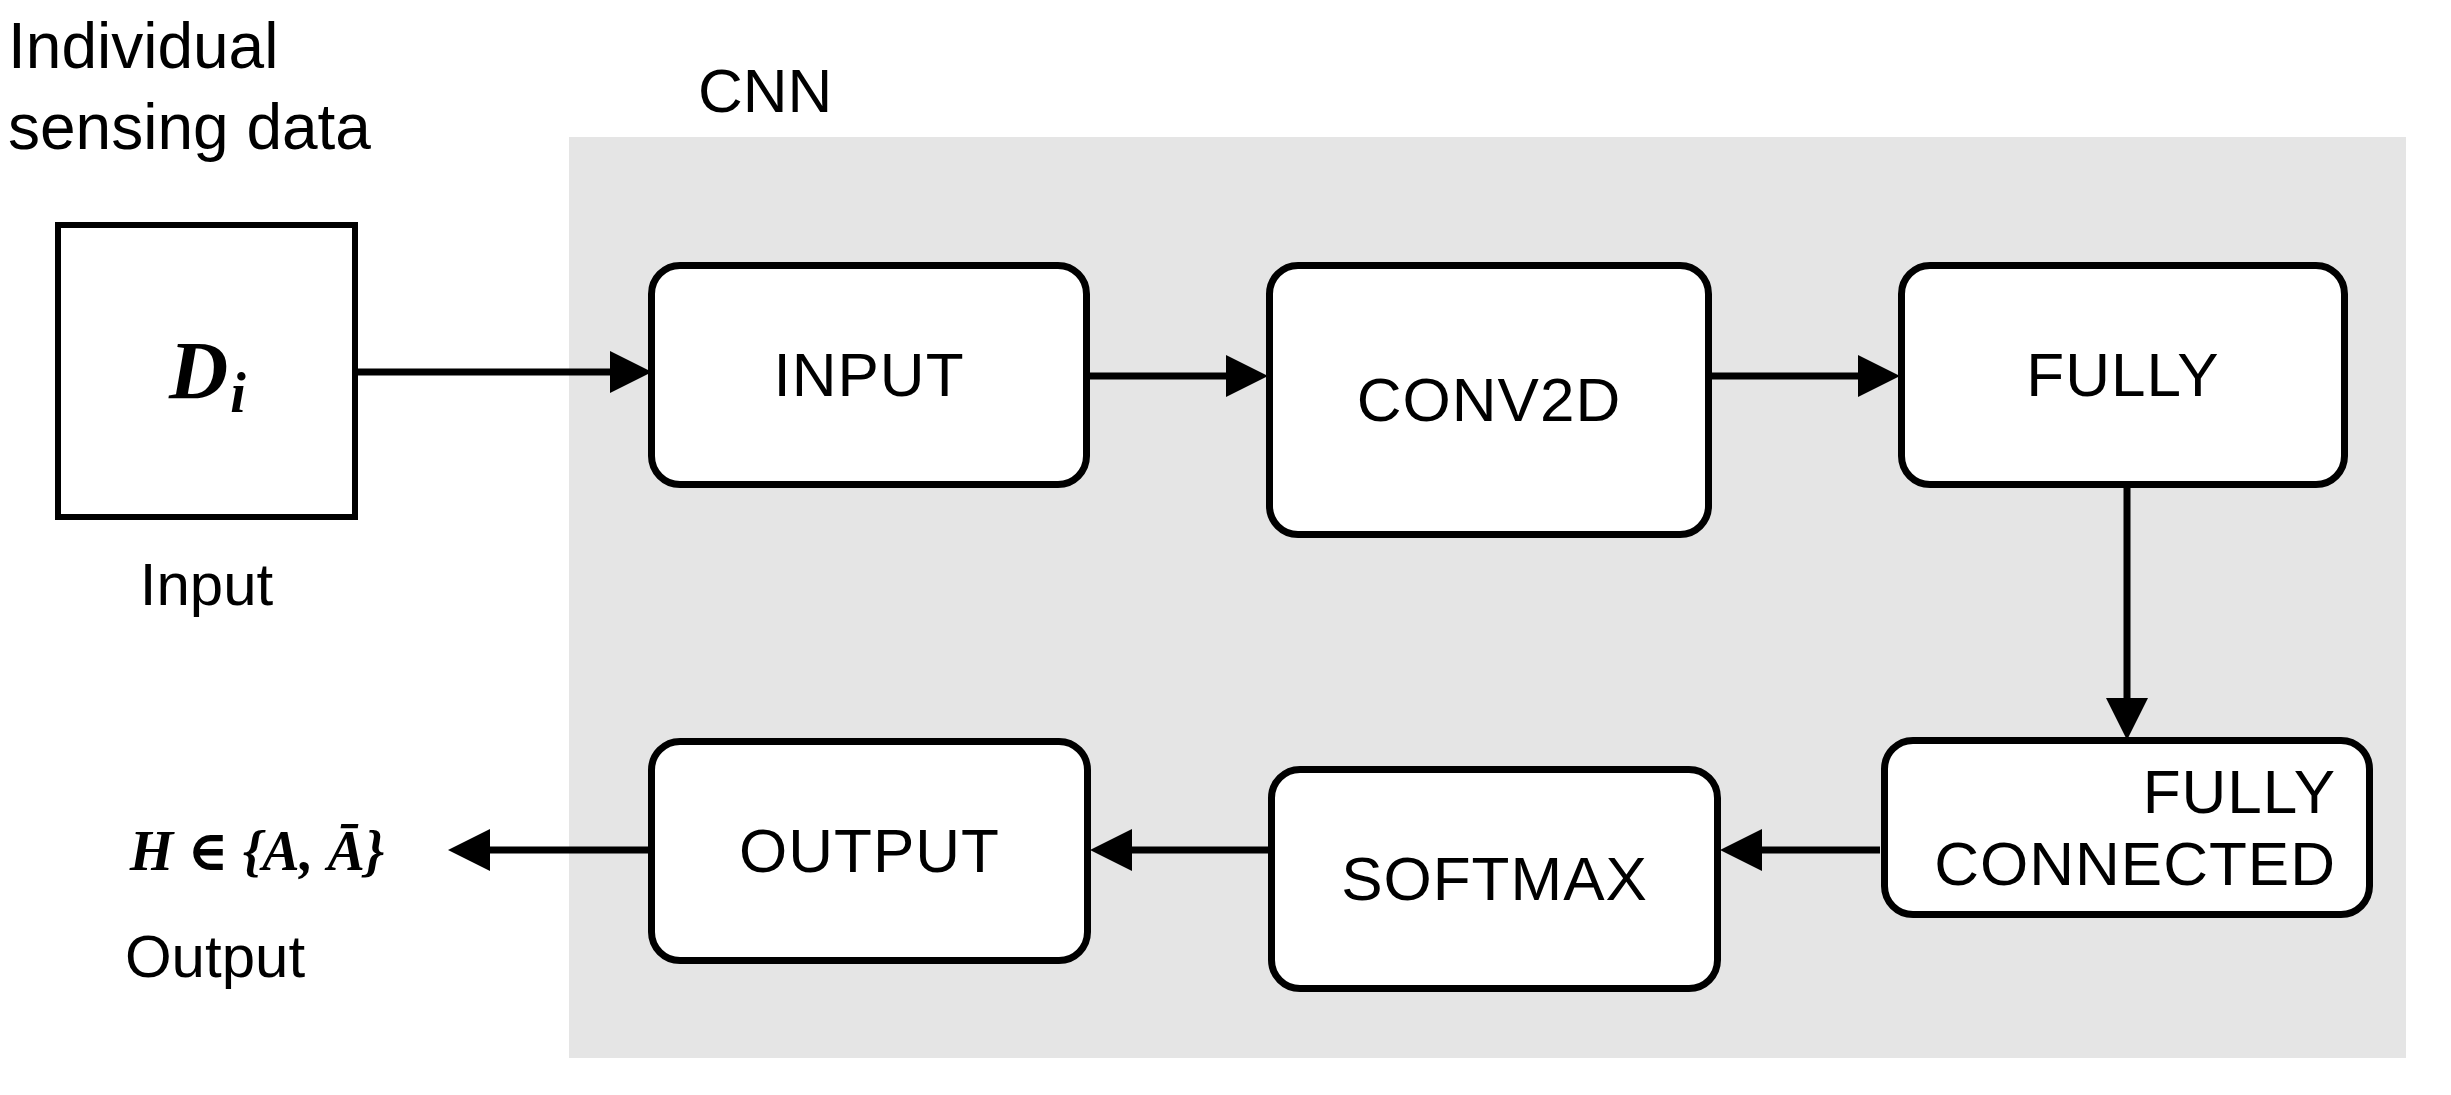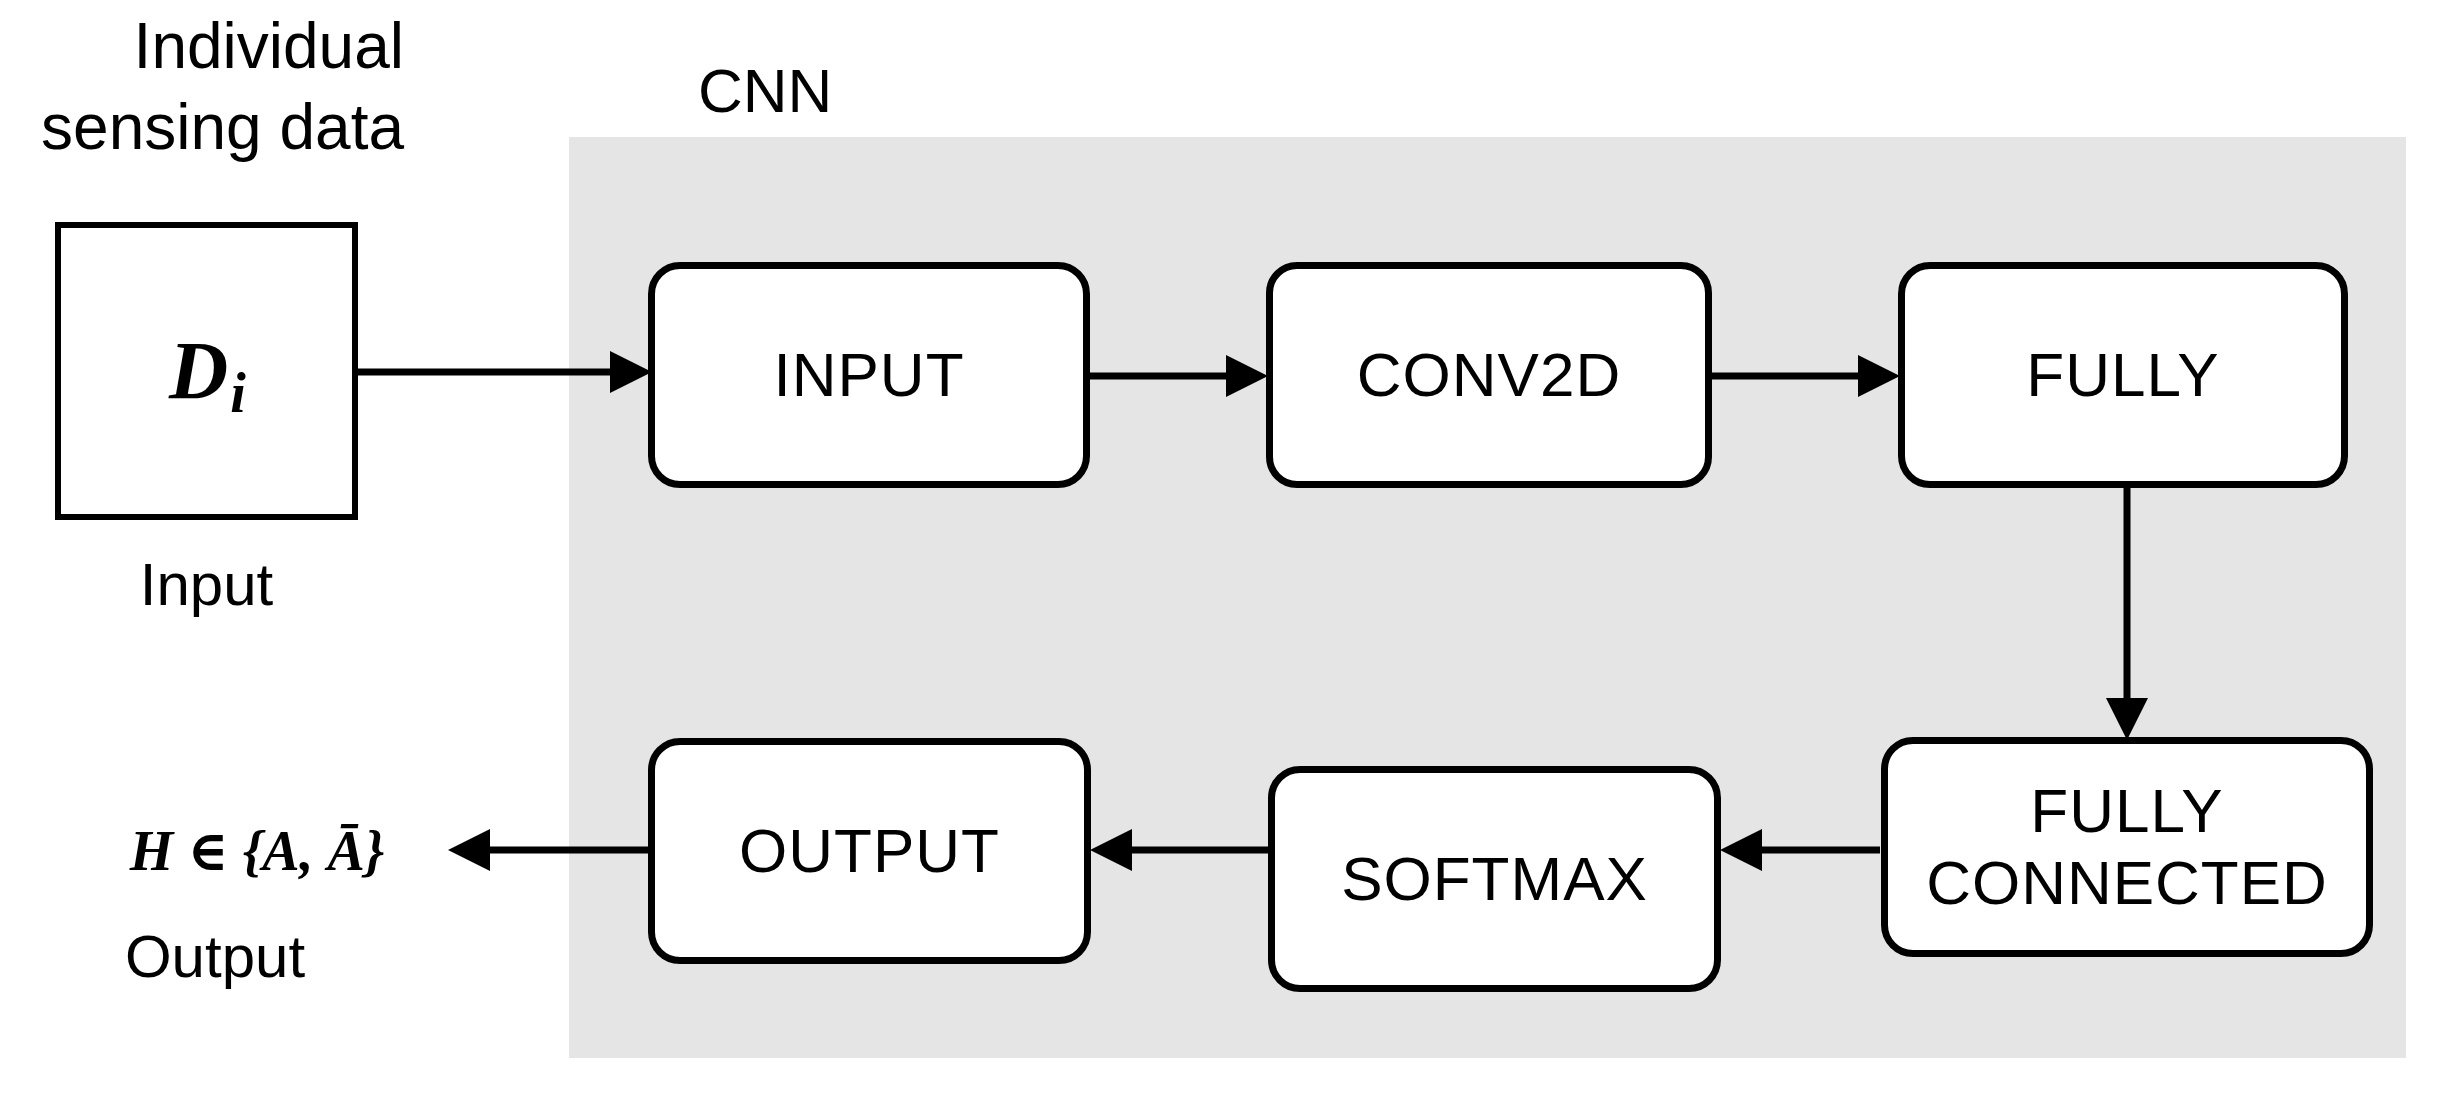--- a/index.html
+++ b/index.html
@@ -14,21 +14,21 @@
   }
   .panel {
     position: absolute;
     left: 569px; top: 137px;
     width: 1837px; height: 921px;
     background: var(--panel-bg, #e5e5e5);
   }
   .title {
     position: absolute;
     left: 8px; top: 6px; width: 396px;
-    text-align: right;
+    text-align: left;
     font-size: 64px;
     line-height: 81px;
     white-space: pre-line;
   }
   .cnn-label {
     position: absolute;
     left: 698px; top: 60px;
     font-size: 62px;
     line-height: 62px;
   }
@@ -60,23 +60,23 @@
     background: var(--box-fill, #ffffff);
     border: 7px solid var(--line, #000000);
     border-radius: 32px;
     display: flex; align-items: center; justify-content: center;
     text-align: center;
     font-size: 62px;
     line-height: 72px;
     letter-spacing: 1px;
   }
   .node-input  { left: 648px;  top: 262px; width: 442px; height: 226px; }
-  .node-conv2d { left: 1266px; top: 262px; width: 446px; height: 226px; border-radius: 31px; }
+  .node-conv2d { left: 1266px; top: 262px; width: 446px; height: 276px; }
   .node-relu   { left: 1898px; top: 262px; width: 450px; height: 226px; }
-  .node-fc     { left: 1881px; top: 737px; width: 492px; height: 220px; padding: 0 30px; }
+  .node-fc     { left: 1881px; top: 737px; width: 492px; height: 181px; padding: 0 30px; text-align: right; }
   .node-softmax{ left: 1268px; top: 738px; width: 453px; height: 226px; margin-top: 28px; }
   .node-output { left: 648px;  top: 738px; width: 443px; height: 226px; }
   .result-expr {
     position: absolute;
     left: 47px; top: 796px; width: 420px; height: 108px;
     display: flex; align-items: center; justify-content: center;
     font-size: 56px;
   }
   .caption-output {
     position: absolute;

